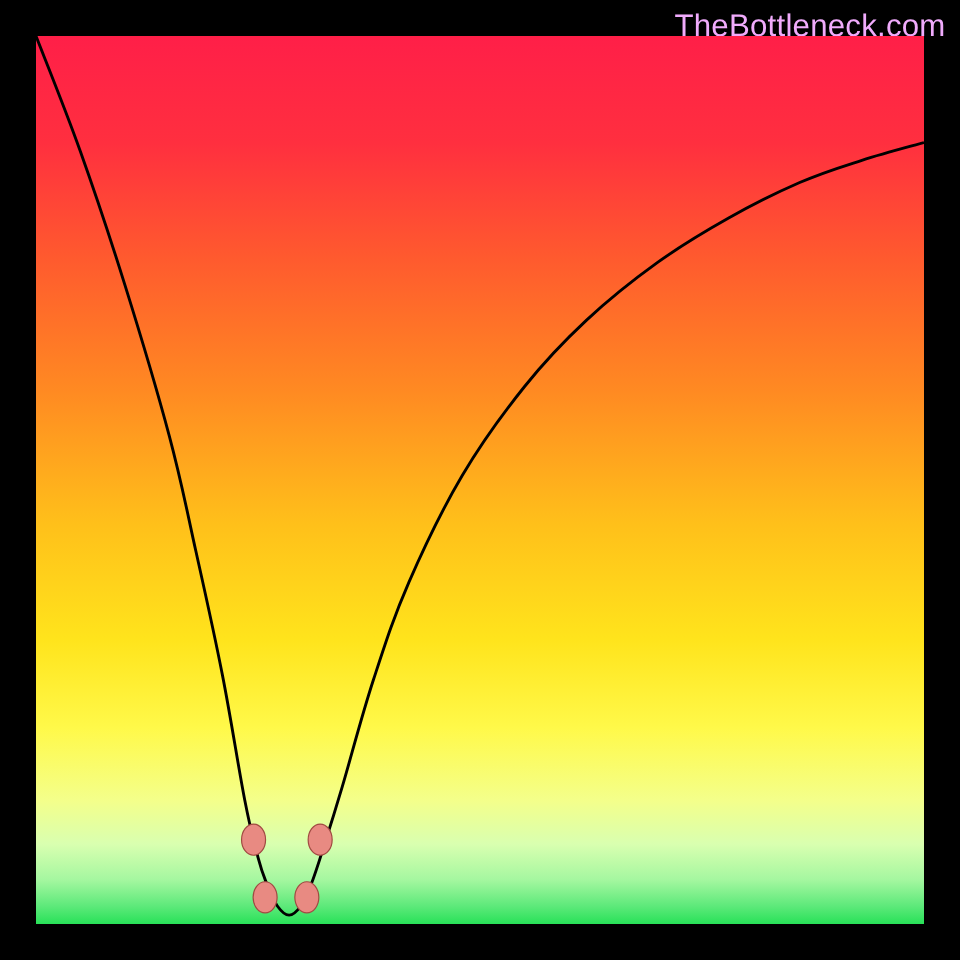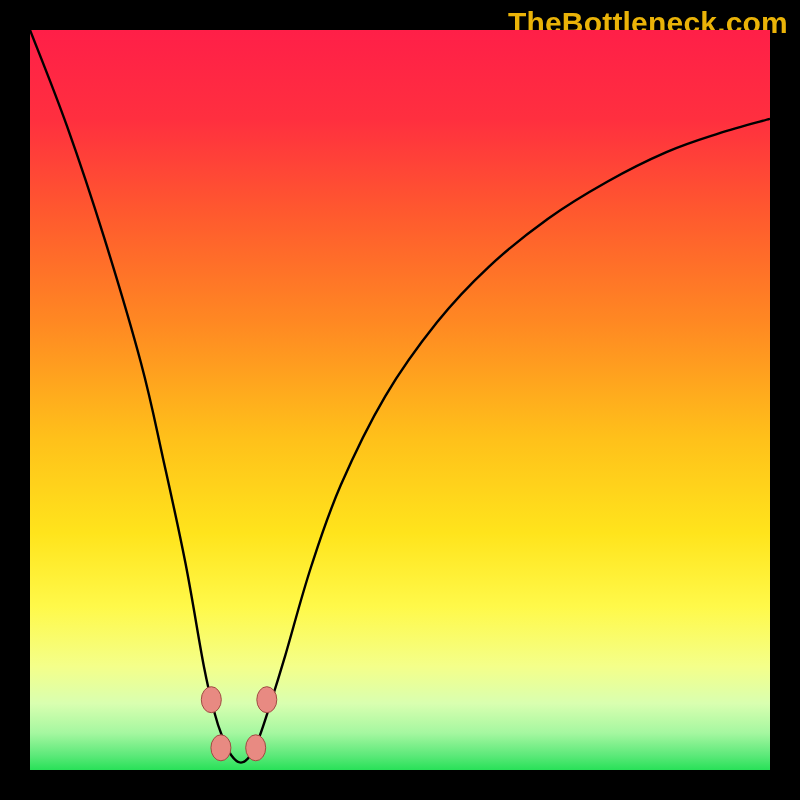--- a/index.html
+++ b/index.html
@@ -31,23 +31,23 @@
     position: absolute;
     left: 0;
     top: 0;
     width: 100%;
     height: 100%;
   }
   .watermark {
     position: absolute;
     top: 6px;
     right: 12px;
-    color: #eab308;
-    font-size: 30px;
-    font-weight: 700;
+    color: #f0abfc;
+    font-size: 26px;
+    font-weight: 400;
     letter-spacing: 0.2px;
   }
   svg.curve {
     position: absolute;
     left: 0;
     top: 0;
     width: 100%;
     height: 100%;
   }
 </style>

